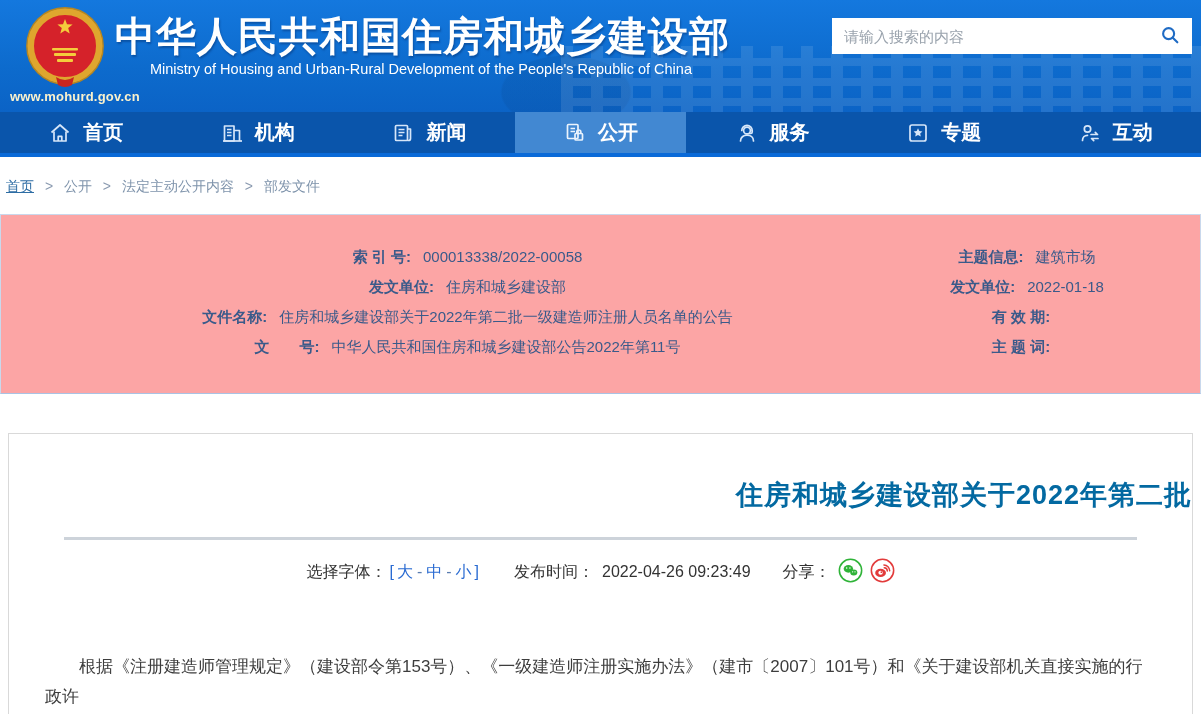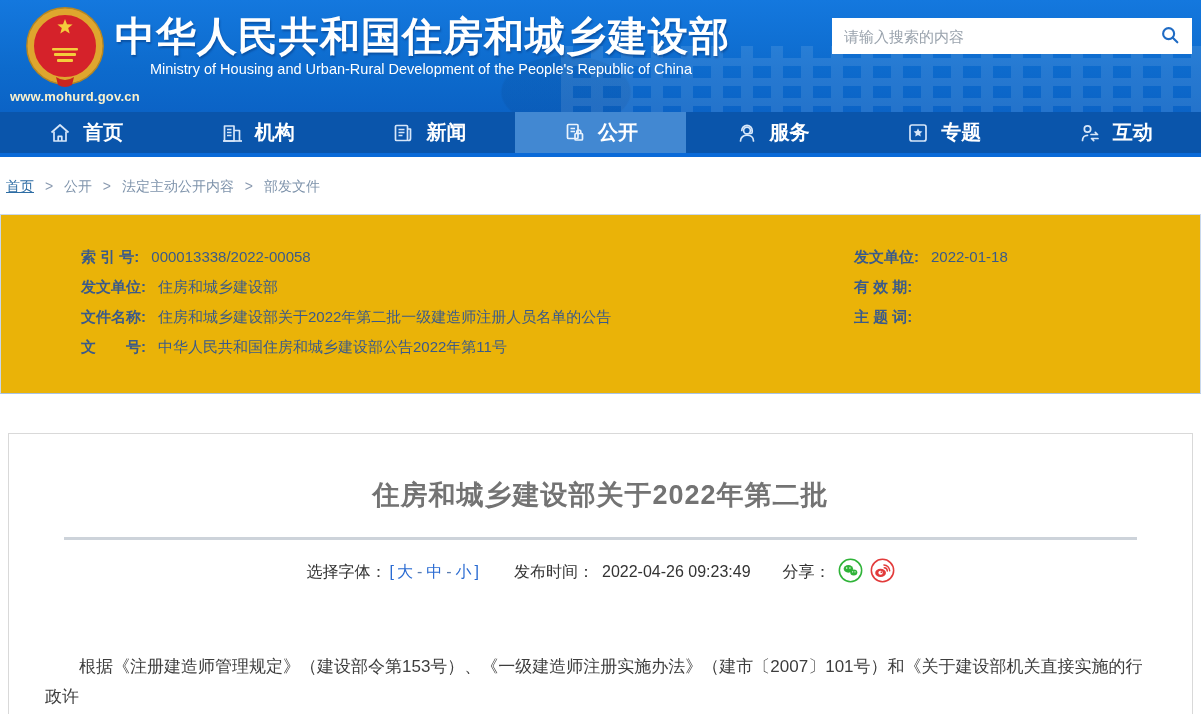--- a/index.html
+++ b/index.html
@@ -68,37 +68,37 @@
   .nav-icon { display: flex; align-items: center; }
 
   
   .breadcrumb { padding: 21px 8px 0 6px; font-size: 14px; height: 57px; }
   .crumb-link { color: #2e6da4; text-decoration: underline; cursor: pointer; }
   .crumb { color: #7e93ab; }
   .crumb-sep { color: #8a9ab0; margin: 0 7px; }
 
   
   .doc-info {
-    height: 180px; background: #eab308;
+    height: 180px; background: #fca5a5;
     border: 1px solid #c9d8ec; border-bottom-color: #a9c3e4;
     padding: 27px 0 0 80px;
-    display: grid; grid-template-columns: 1fr 346px;
+    display: grid; grid-template-columns: 1fr 346px; text-align: center;
   }
   .info-col { display: flex; flex-direction: column; }
   .info-row { height: 30px; line-height: 30px; font-size: 15px; color: #3a5a8a; white-space: nowrap; }
   .info-label { font-weight: bold; margin-right: 12px; }
   .info-value { color: #3a5a8a; }
 
   
   .article {
     margin: 39px 8px 0; border: 1px solid #d9d9d9; background: #fff;
     height: 420px; padding-top: 42px;
   }
   .article-title {
-    text-align: center; font-size: 27px; font-weight: bold; color: #737373;
+    text-align: right; font-size: 27px; font-weight: bold; color: #0369a1;
     line-height: 38px; letter-spacing: 1px;
   }
   .article-divider { height: 3px; background: #cdd3da; margin: 23px 55px 0; }
   .article-meta {
     margin-top: 18px; display: flex; justify-content: center; align-items: center;
     font-size: 16px; color: #333;
   }
   .meta-blue { color: #2a6bd2; cursor: pointer; }
   .meta-bracket { color: #2a6bd2; margin: 0 3px; }
   .meta-dash { color: #5b7db0; margin: 0 4px; }
@@ -241,20 +241,23 @@
       <span class="info-label">发文单位:</span><span class="info-value">住房和城乡建设部</span>
     </div>
     <div class="info-row">
       <span class="info-label">文件名称:</span><span class="info-value">住房和城乡建设部关于2022年第二批一级建造师注册人员名单的公告</span>
     </div>
     <div class="info-row">
       <span class="info-label">文　　号:</span><span class="info-value">中华人民共和国住房和城乡建设部公告2022年第11号</span>
     </div>
   </div>
   <div class="info-col">
+    <div class="info-row">
+      <span class="info-label">主题信息:</span><span class="info-value">建筑市场</span>
+    </div>
     <div class="info-row">
       <span class="info-label">发文单位:</span><span class="info-value">2022-01-18</span>
     </div>
     <div class="info-row">
       <span class="info-label">有 效 期:</span><span class="info-value"></span>
     </div>
     <div class="info-row">
       <span class="info-label">主 题 词:</span><span class="info-value"></span>
     </div>
   </div>

